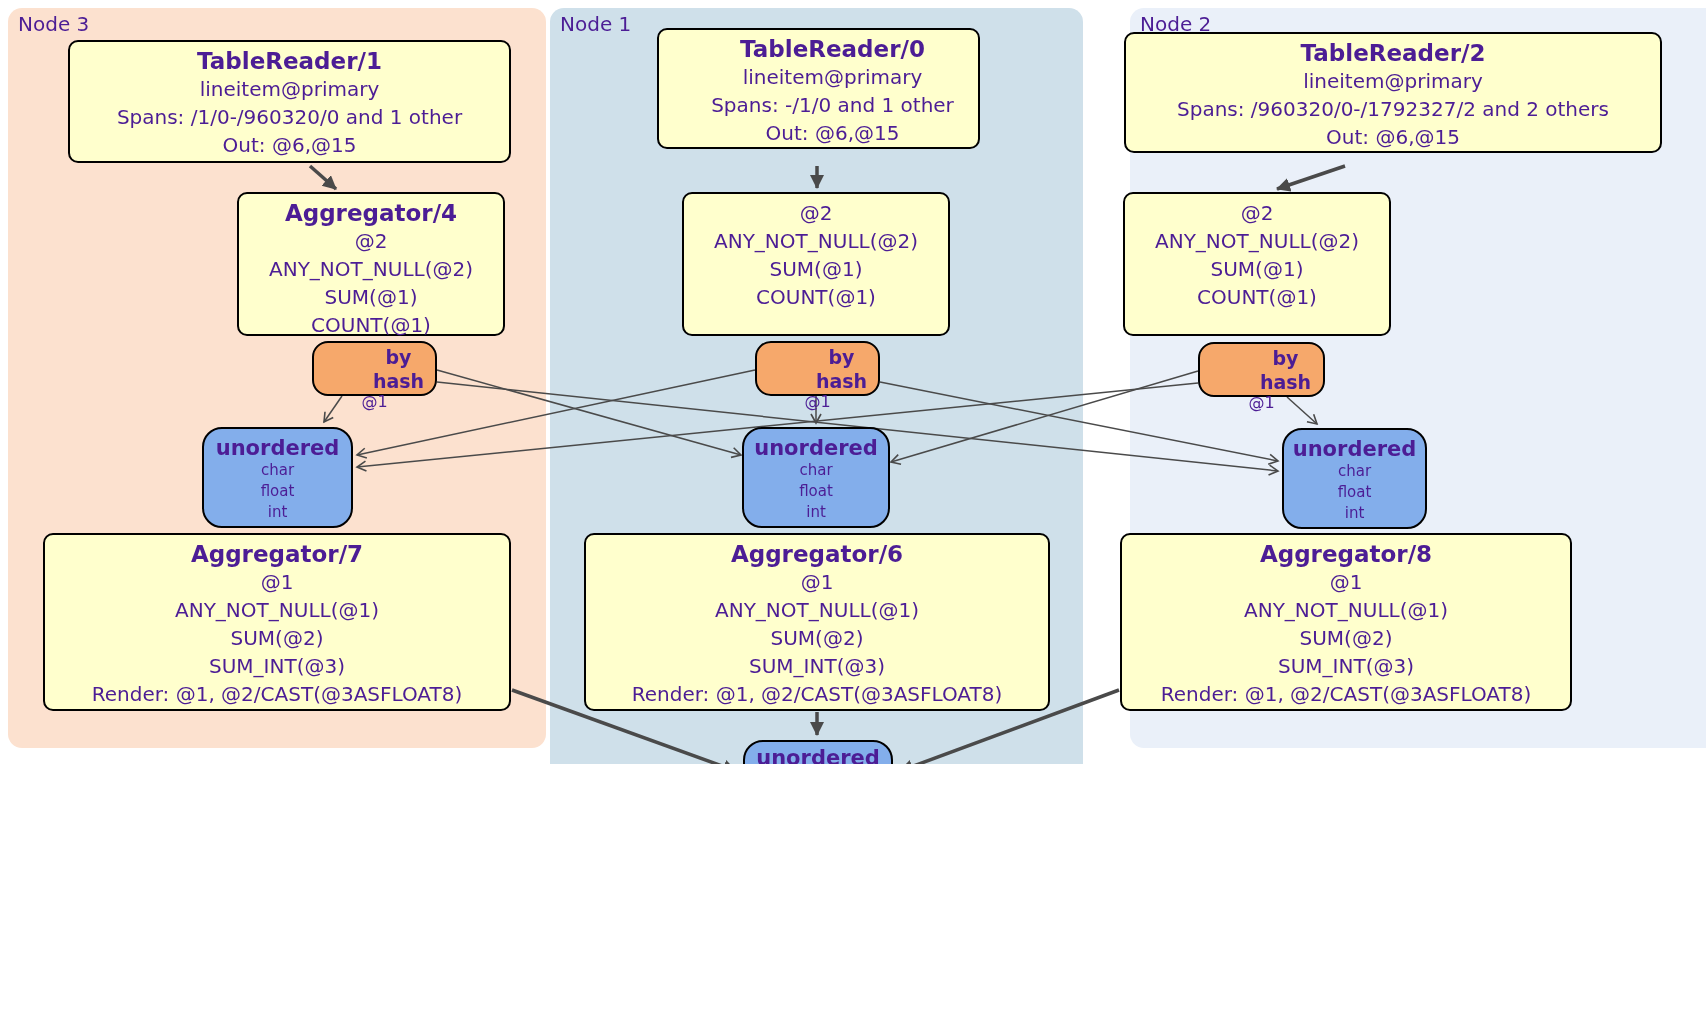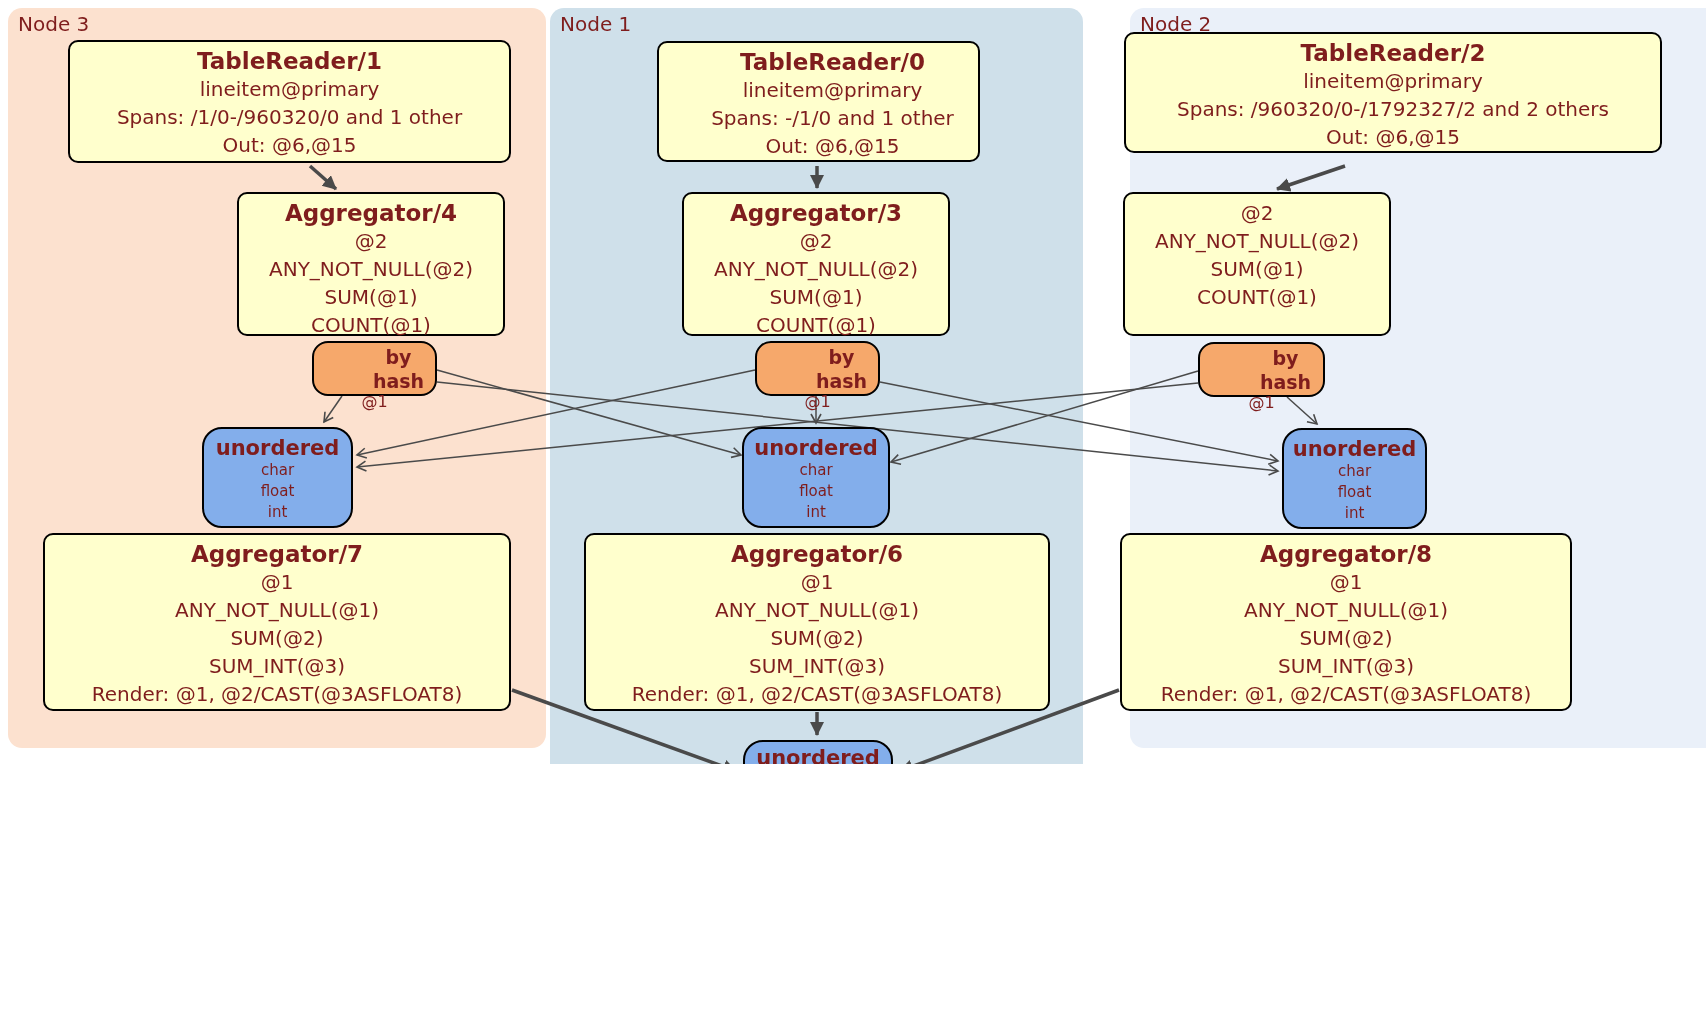--- a/index.html
+++ b/index.html
@@ -1,16 +1,16 @@
 <!DOCTYPE html>
 <html><head>
 <meta charset="utf-8">
 <style>
   html,body{margin:0;padding:0;background:#ffffff;}
-  .canvas{position:relative;width:1706px;height:764px;font-family:"DejaVu Sans","Liberation Sans",sans-serif;color:#7f1d1d;overflow:hidden;background:#ffffff;}
+  .canvas{position:relative;width:1706px;height:764px;font-family:"DejaVu Sans","Liberation Sans",sans-serif;color:#4c1d95;overflow:hidden;background:#ffffff;}
   .panel{position:absolute;border-radius:14px;}
   .panel-node3{left:8px;top:8px;width:538px;height:740px;background:#fce1cf;}
   .panel-node1{left:550px;top:8px;width:533px;height:997px;background:#cfe0ea;}
   .panel-node2{left:1090px;top:8px;width:604px;height:740px;background:#eaf0f9;margin-left:40px;}
   .panel-label{position:absolute;left:10px;top:4px;font-size:20px;}
   .edges{position:absolute;left:0;top:0;width:1706px;height:1016px;pointer-events:none;}
   .op{position:absolute;background:#ffffcd;border:2px solid #000;border-radius:10px;box-sizing:border-box;text-align:center;padding-top:5px;}
   .op-title{font-weight:bold;font-size:23px;line-height:28px;}
   .op-line{font-size:20px;line-height:28px;white-space:nowrap;}
   .router{position:absolute;background:#f6a86b;border:2px solid #000;border-radius:16px;box-sizing:border-box;text-align:center;padding-top:2px;}
@@ -93,28 +93,27 @@
   </div>
   <div class="op" style="left:43px;top:533px;width:468px;height:178px;">
     <div class="op-title">Aggregator/7</div>
     <div class="op-line">@1</div>
     <div class="op-line">ANY_NOT_NULL(@1)</div>
     <div class="op-line">SUM(@2)</div>
     <div class="op-line">SUM_INT(@3)</div>
     <div class="op-line">Render: @1, @2/CAST(@3ASFLOAT8)</div>
   </div>
 
-  <div class="op" style="left:657px;top:41px;width:323px;height:121px;padding-left:28px;">
+  <div class="op" style="left:657px;top:28px;width:323px;height:121px;padding-left:28px;">
     <div class="op-title">TableReader/0</div>
     <div class="op-line">lineitem@primary</div>
     <div class="op-line">Spans: -/1/0 and 1 other</div>
     <div class="op-line">Out: @6,@15</div>
   </div>
   <div class="op" style="left:682px;top:192px;width:268px;height:144px;">
-    <div class="op-title">Aggregator/3</div>
     <div class="op-line">@2</div>
     <div class="op-line">ANY_NOT_NULL(@2)</div>
     <div class="op-line">SUM(@1)</div>
     <div class="op-line">COUNT(@1)</div>
   </div>
   <div class="router" style="left:755px;top:341px;width:125px;height:55px;">
     <div class="router-title">by hash</div>
     <div class="router-sub">@1</div>
   </div>
   <div class="sync" style="left:742px;top:427px;width:148px;height:101px;">

